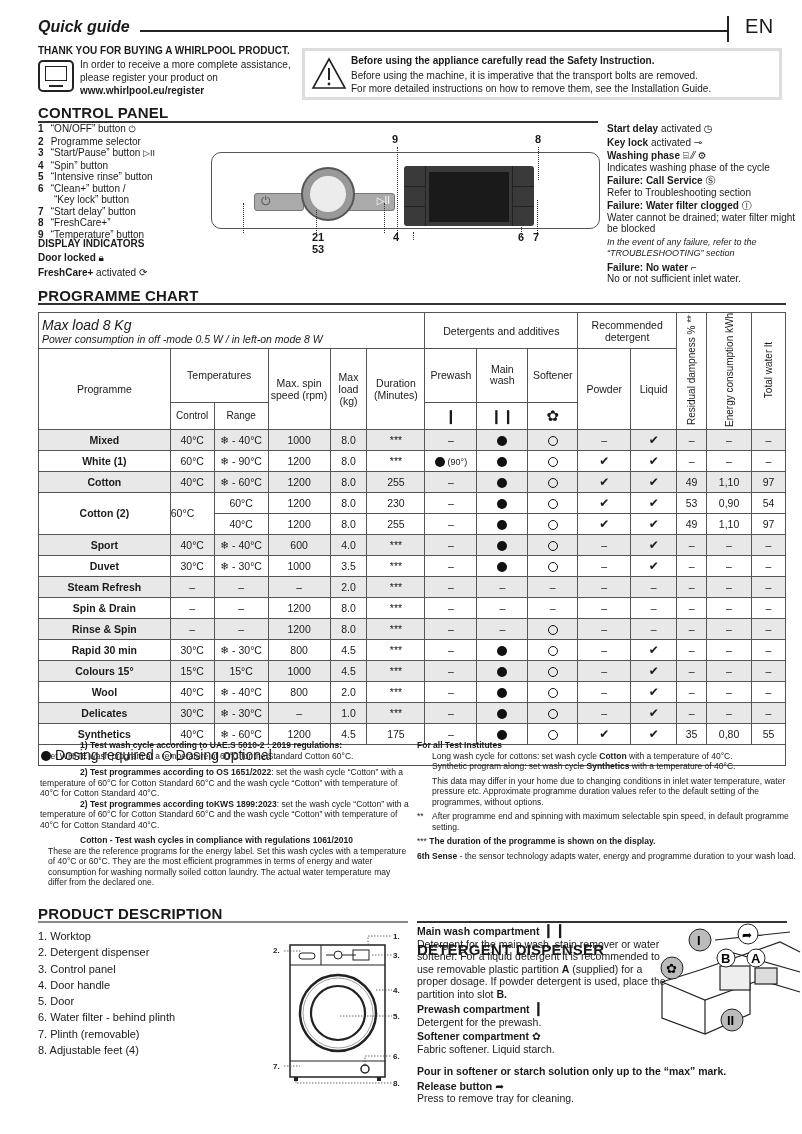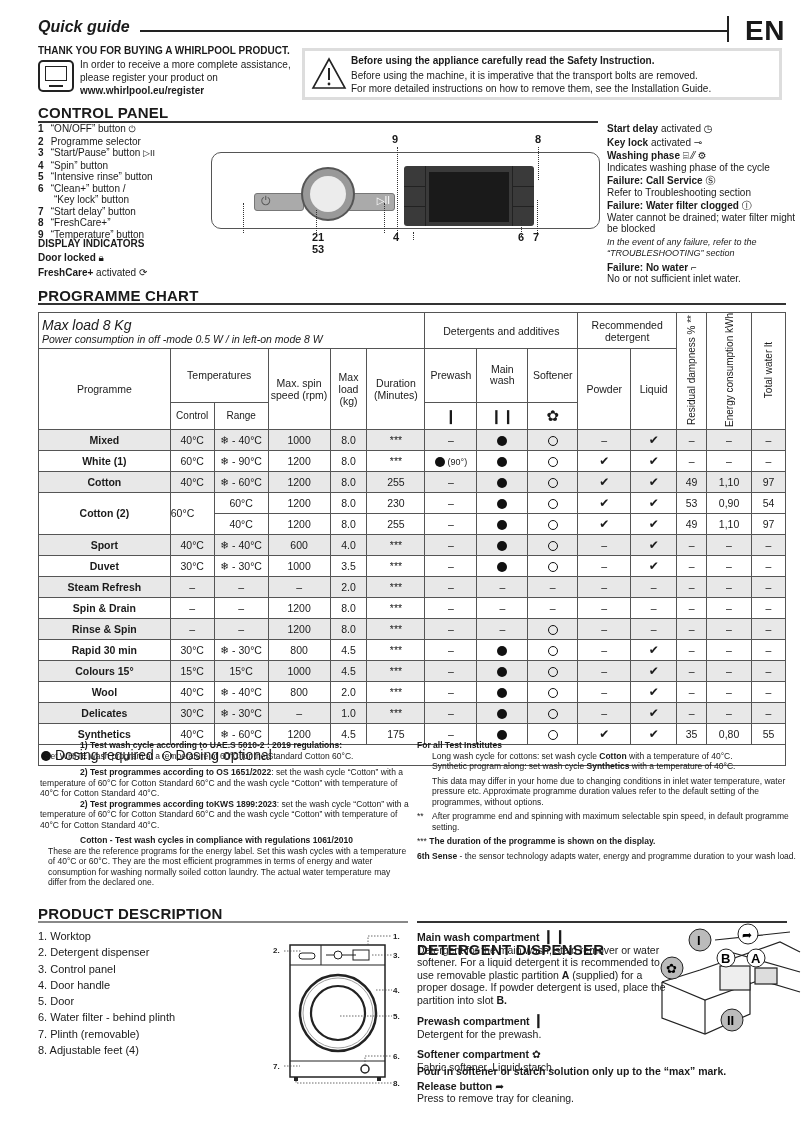--- a/index.html
+++ b/index.html
@@ -5,21 +5,21 @@
   * { box-sizing: border-box; margin: 0; padding: 0; }
   html, body { width: 802px; height: 1134px; background: #fff; overflow: hidden; }
   body { font-family: "Liberation Sans", "DejaVu Sans", sans-serif; color: #1a1a1a; position: relative; font-size: 11px; }
 
   .abs { position: absolute; }
 
   
   .qg-title { left: 38px; top: 18px; font-size: 16px; font-weight: bold; font-style: italic; }
   .qg-line { left: 140px; top: 30px; width: 588px; height: 1.5px; background: #222; }
   .qg-tick { left: 727px; top: 16px; width: 1.5px; height: 26px; background: #222; }
-  .qg-lang { left: 745px; top: 15px; font-size: 28px; font-weight: bold; letter-spacing: 0.5px; }
+  .qg-lang { left: 745px; top: 15px; font-size: 20px; font-weight: normal; letter-spacing: 0.5px; }
 
   .thanks { left: 38px; top: 45px; font-size: 10px; font-weight: bold; }
   .monitor { left: 38px; top: 60px; width: 36px; height: 32px; border: 2px solid #222; border-radius: 5px; }
   .monitor .scr { position: absolute; left: 5px; top: 4px; width: 22px; height: 15px; border: 1.5px solid #222; }
   .monitor .stand { position: absolute; left: 9px; top: 21px; width: 14px; height: 4px; border-bottom: 2px solid #222; }
   .reg-text { left: 80px; top: 58px; font-size: 10px; line-height: 13px; }
   .reg-text b { font-weight: bold; }
 
   .safety { left: 302px; top: 48px; width: 480px; height: 52px; border: 3px solid #ddd; background: #fff; }
   .safety .tri { position: absolute; left: 6px; top: 6px; }
@@ -73,21 +73,21 @@
   .notesL p { margin-bottom: 5px; }
   .notesR { left: 417px; top: 740px; width: 380px; font-size: 8.5px; line-height: 10.5px; }
   .notesR p { margin-bottom: 4px; }
   .notesR .in { padding-left: 15px; }
 
   .pd-list { left: 38px; top: 928px; font-size: 11px; line-height: 16.3px; }
   .washer { left: 260px; top: 920px; width: 150px; height: 170px; }
 
   .dd { left: 417px; top: 922px; width: 250px; font-size: 10.5px; line-height: 12.5px; }
   .dd b { font-weight: bold; }
-  .dd .h { font-weight: bold; font-size: 10.5px; margin-top: 8px; }
+  .dd .h { font-weight: bold; font-size: 10.5px; margin-top: 2px; }
   .dd-wide { left: 417px; top: 1065px; width: 380px; font-size: 10.5px; line-height: 12.5px; }
   .dd-wide b { font-weight: bold; }
   .tray { left: 660px; top: 922px; width: 142px; height: 118px; }
 </style>
 </head>
 <body>
 
 <div class="abs qg-title">Quick guide</div>
 <div class="abs qg-line"></div>
 <div class="abs qg-tick"></div>

